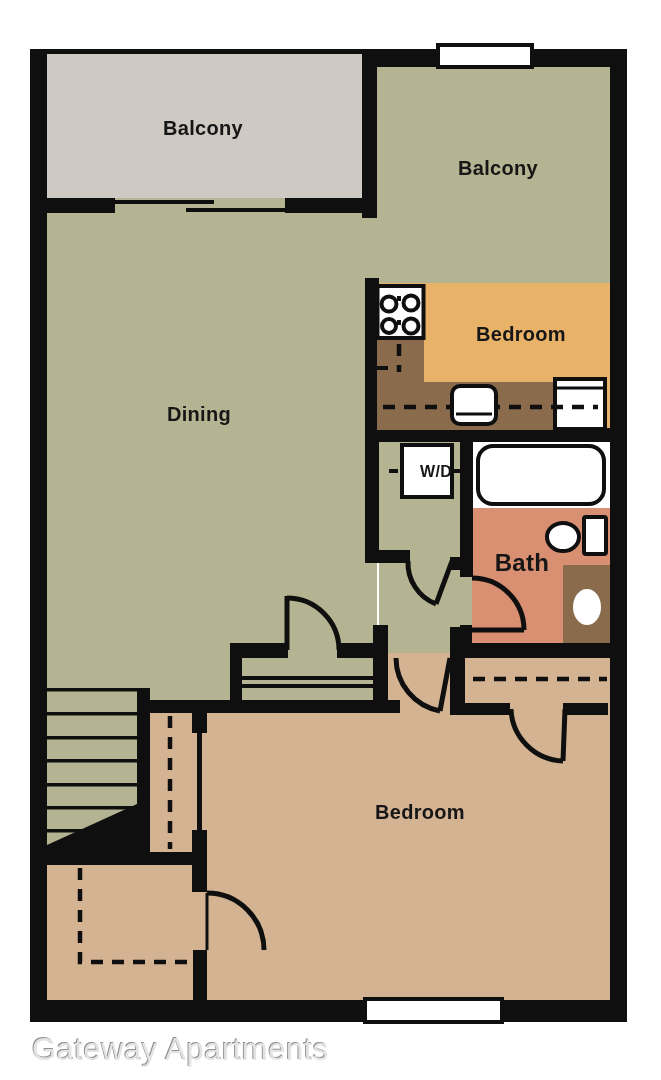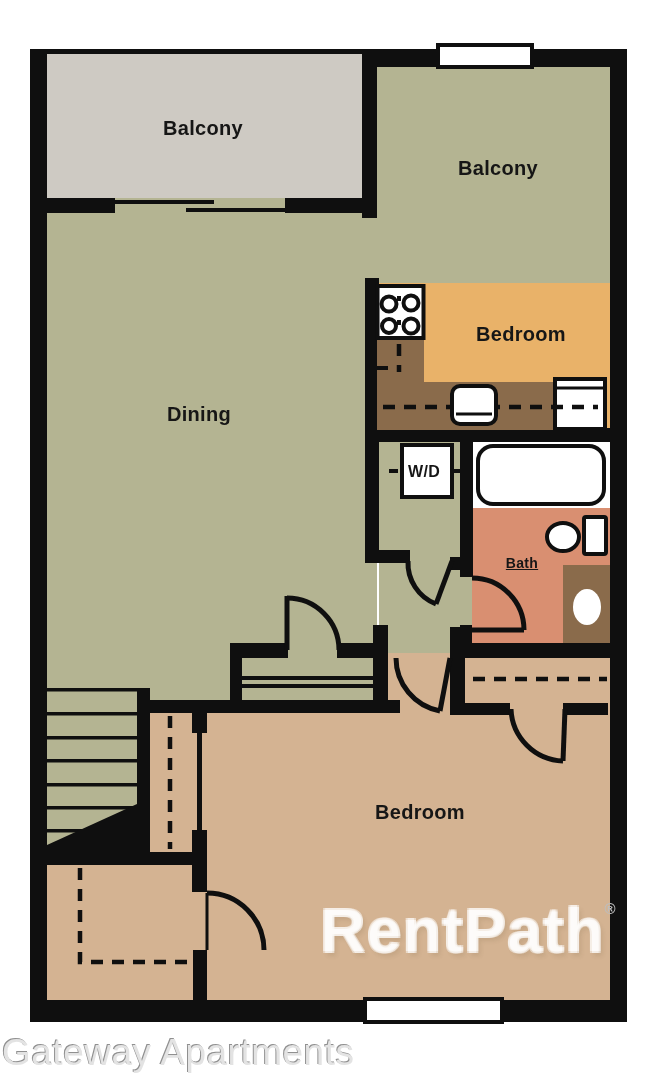--- a/index.html
+++ b/index.html
@@ -16,29 +16,29 @@
   .f-orange{fill:var(--kitchen_orange);} .f-brown{fill:var(--counter_brown);}
   .f-salmon{fill:var(--bath_salmon);} .f-tan{fill:var(--bedroom_tan);}
   .f-wall{fill:var(--wall);} .f-white{fill:var(--fixture_white);}
   .fix{fill:var(--fixture_white);stroke:var(--wall);stroke-width:4;}
   .fix-thin{fill:none;stroke:var(--wall);stroke-width:3;}
   .door{fill:none;stroke:var(--wall);stroke-width:5;}
   .door-thin{fill:none;stroke:var(--wall);stroke-width:3;}
   .dash{fill:none;stroke:var(--wall);stroke-width:4.5;stroke-dasharray:12 9;}
   .label{position:absolute;transform:translate(-50%,-50%);font-weight:bold;
          font-size:20px;color:var(--label_black);letter-spacing:.3px;white-space:nowrap;}
-  .label-wd{font-size:16px;} .label-bath{font-size:14px;text-decoration:underline;}
+  .label-wd{font-size:16px;} .label-bath{font-size:24px;}
   #watermark{position:absolute;left:320px;top:894px;font-weight:bold;font-size:63px;
     letter-spacing:1px;color:transparent;white-space:nowrap;
     text-shadow:1px 1px 0 rgba(255,255,255,.6),-1px -1px 0 rgba(255,255,255,.55),
       1px -1px 0 rgba(255,255,255,.5),-1px 1px 0 rgba(255,255,255,.5),
       3px 4px 4px rgba(90,70,40,.12);}
   #watermark sup{font-size:15px;color:#bdbdbd;text-shadow:none;vertical-align:38px;
     letter-spacing:0;}
-  #caption{position:absolute;left:2px;top:1032px;font-size:37px;letter-spacing:.5px;
+  #caption{position:absolute;left:32px;top:1032px;font-size:31px;letter-spacing:.5px;
     color:#e3e3e3;text-shadow:-1px -1px 0 #909090,1px 1px 1px #ffffff;white-space:nowrap;}
 </style>
 </head>
 <body>
 
 <div id="stage">
 
   <svg id="plan-svg" width="661" height="1080" viewBox="0 0 661 1080">
 
     <g>
@@ -195,20 +195,19 @@
         <path class="door-thin" d="M207,950 V893"></path>
         <path class="door" d="M207,893 A57,57 0 0 1 264,950"></path>
       </g>
     </g>
   </svg>
 
   <div class="label" style="left:203px;top:128px">Balcony</div>
   <div class="label" style="left:498px;top:168px">Balcony</div>
   <div class="label" style="left:521px;top:334px">Bedroom</div>
   <div class="label" style="left:199px;top:414px">Dining</div>
-  <div class="label label-wd" style="left:424px;top:472px">W/D</div>
+  <div class="label label-wd" style="left:436px;top:472px">W/D</div>
   <div class="label label-bath" style="left:522px;top:563px">Bath</div>
   <div class="label" style="left:420px;top:812px">Bedroom</div>
 
-  <div id="watermark"><span>RentPath</span><sup>®</sup></div>
 
   <div id="caption">Gateway Apartments</div>
 </div>
 
 </body></html>

